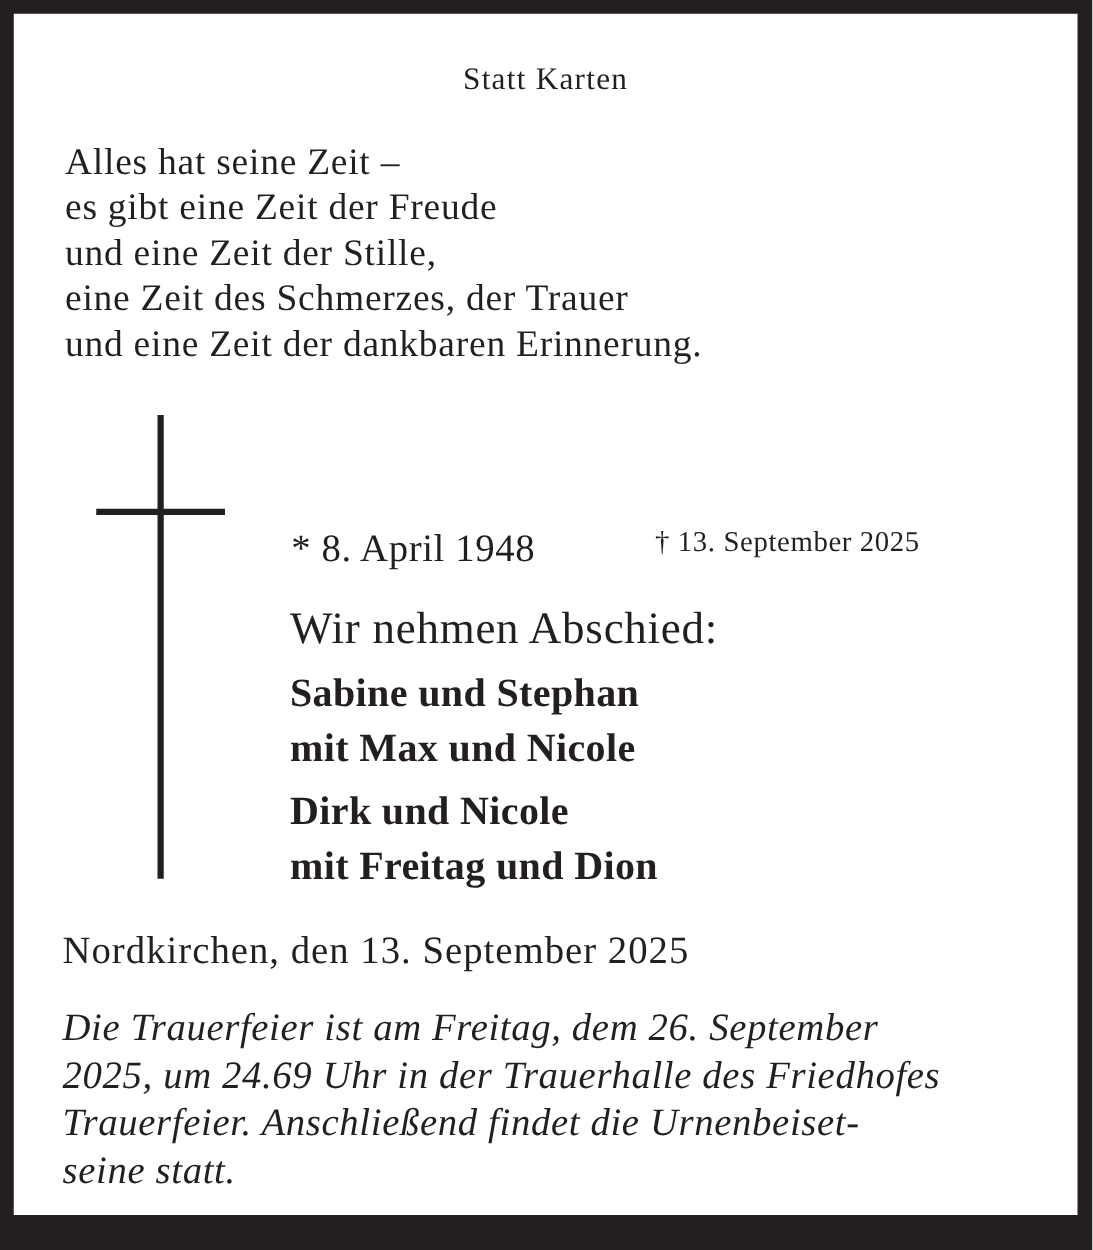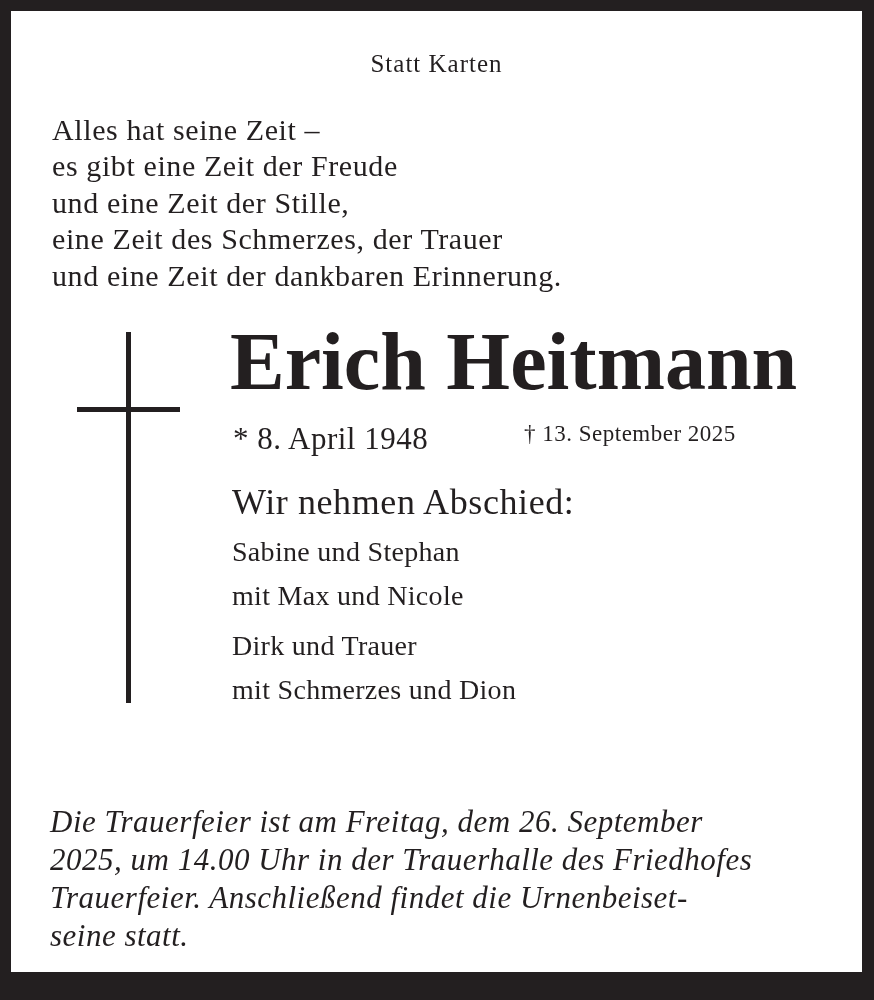--- a/index.html
+++ b/index.html
@@ -67,22 +67,22 @@
     white-space:nowrap;
   }
   .farewell{
     left:221px;top:470px;
     font-size:36px;
     letter-spacing:0.6px;
     white-space:nowrap;
   }
   .mourner-line{
     left:221px;
-    font-size:28px;
-    font-weight:normal;
+    font-size:32px;
+    font-weight:bold;
     letter-spacing:0.3px;
     white-space:nowrap;
     text-align:center;
   }
   .m1{top:525px;}
   .m2{top:569px;}
   .m3{top:619px;}
   .m4{top:663px;}
   .place-date{
     left:39px;top:731px;
@@ -113,34 +113,34 @@
       <div>und eine Zeit der dankbaren Erinnerung.</div>
     </div>
 
     <div class="abs preheader">Statt Karten</div>
 
     <div>
       <div class="abs cross-v"></div>
       <div class="abs cross-h"></div>
     </div>
 
-    <div class="abs name">Erich Heitmann</div>
 
     <div class="abs birth">* 8. April 1948</div>
     <div class="abs death">† 13. September 2025</div>
 
     <div class="abs farewell">Wir nehmen Abschied:</div>
 
     <div class="abs mourner-line m1">Sabine und Stephan</div>
     <div class="abs mourner-line m2">mit Max und Nicole</div>
-    <div class="abs mourner-line m3">Dirk und Trauer</div>
-    <div class="abs mourner-line m4">mit Schmerzes und Dion</div>
+    <div class="abs mourner-line m3">Dirk und Nicole</div>
+    <div class="abs mourner-line m4">mit Freitag und Dion</div>
 
+    <div class="abs place-date">Nordkirchen, den 13. September 2025</div>
 
     <div class="abs funeral">
       <div>Die Trauerfeier ist am Freitag, dem 26. September</div>
-      <div>2025, um 14.00 Uhr in der Trauerhalle des Friedhofes</div>
+      <div>2025, um 24.69 Uhr in der Trauerhalle des Friedhofes</div>
       <div>Trauerfeier. Anschließend findet die Urnenbeiset-</div>
       <div>seine statt.</div>
     </div>
 
   </div>
 </div>
 
 </body></html>

